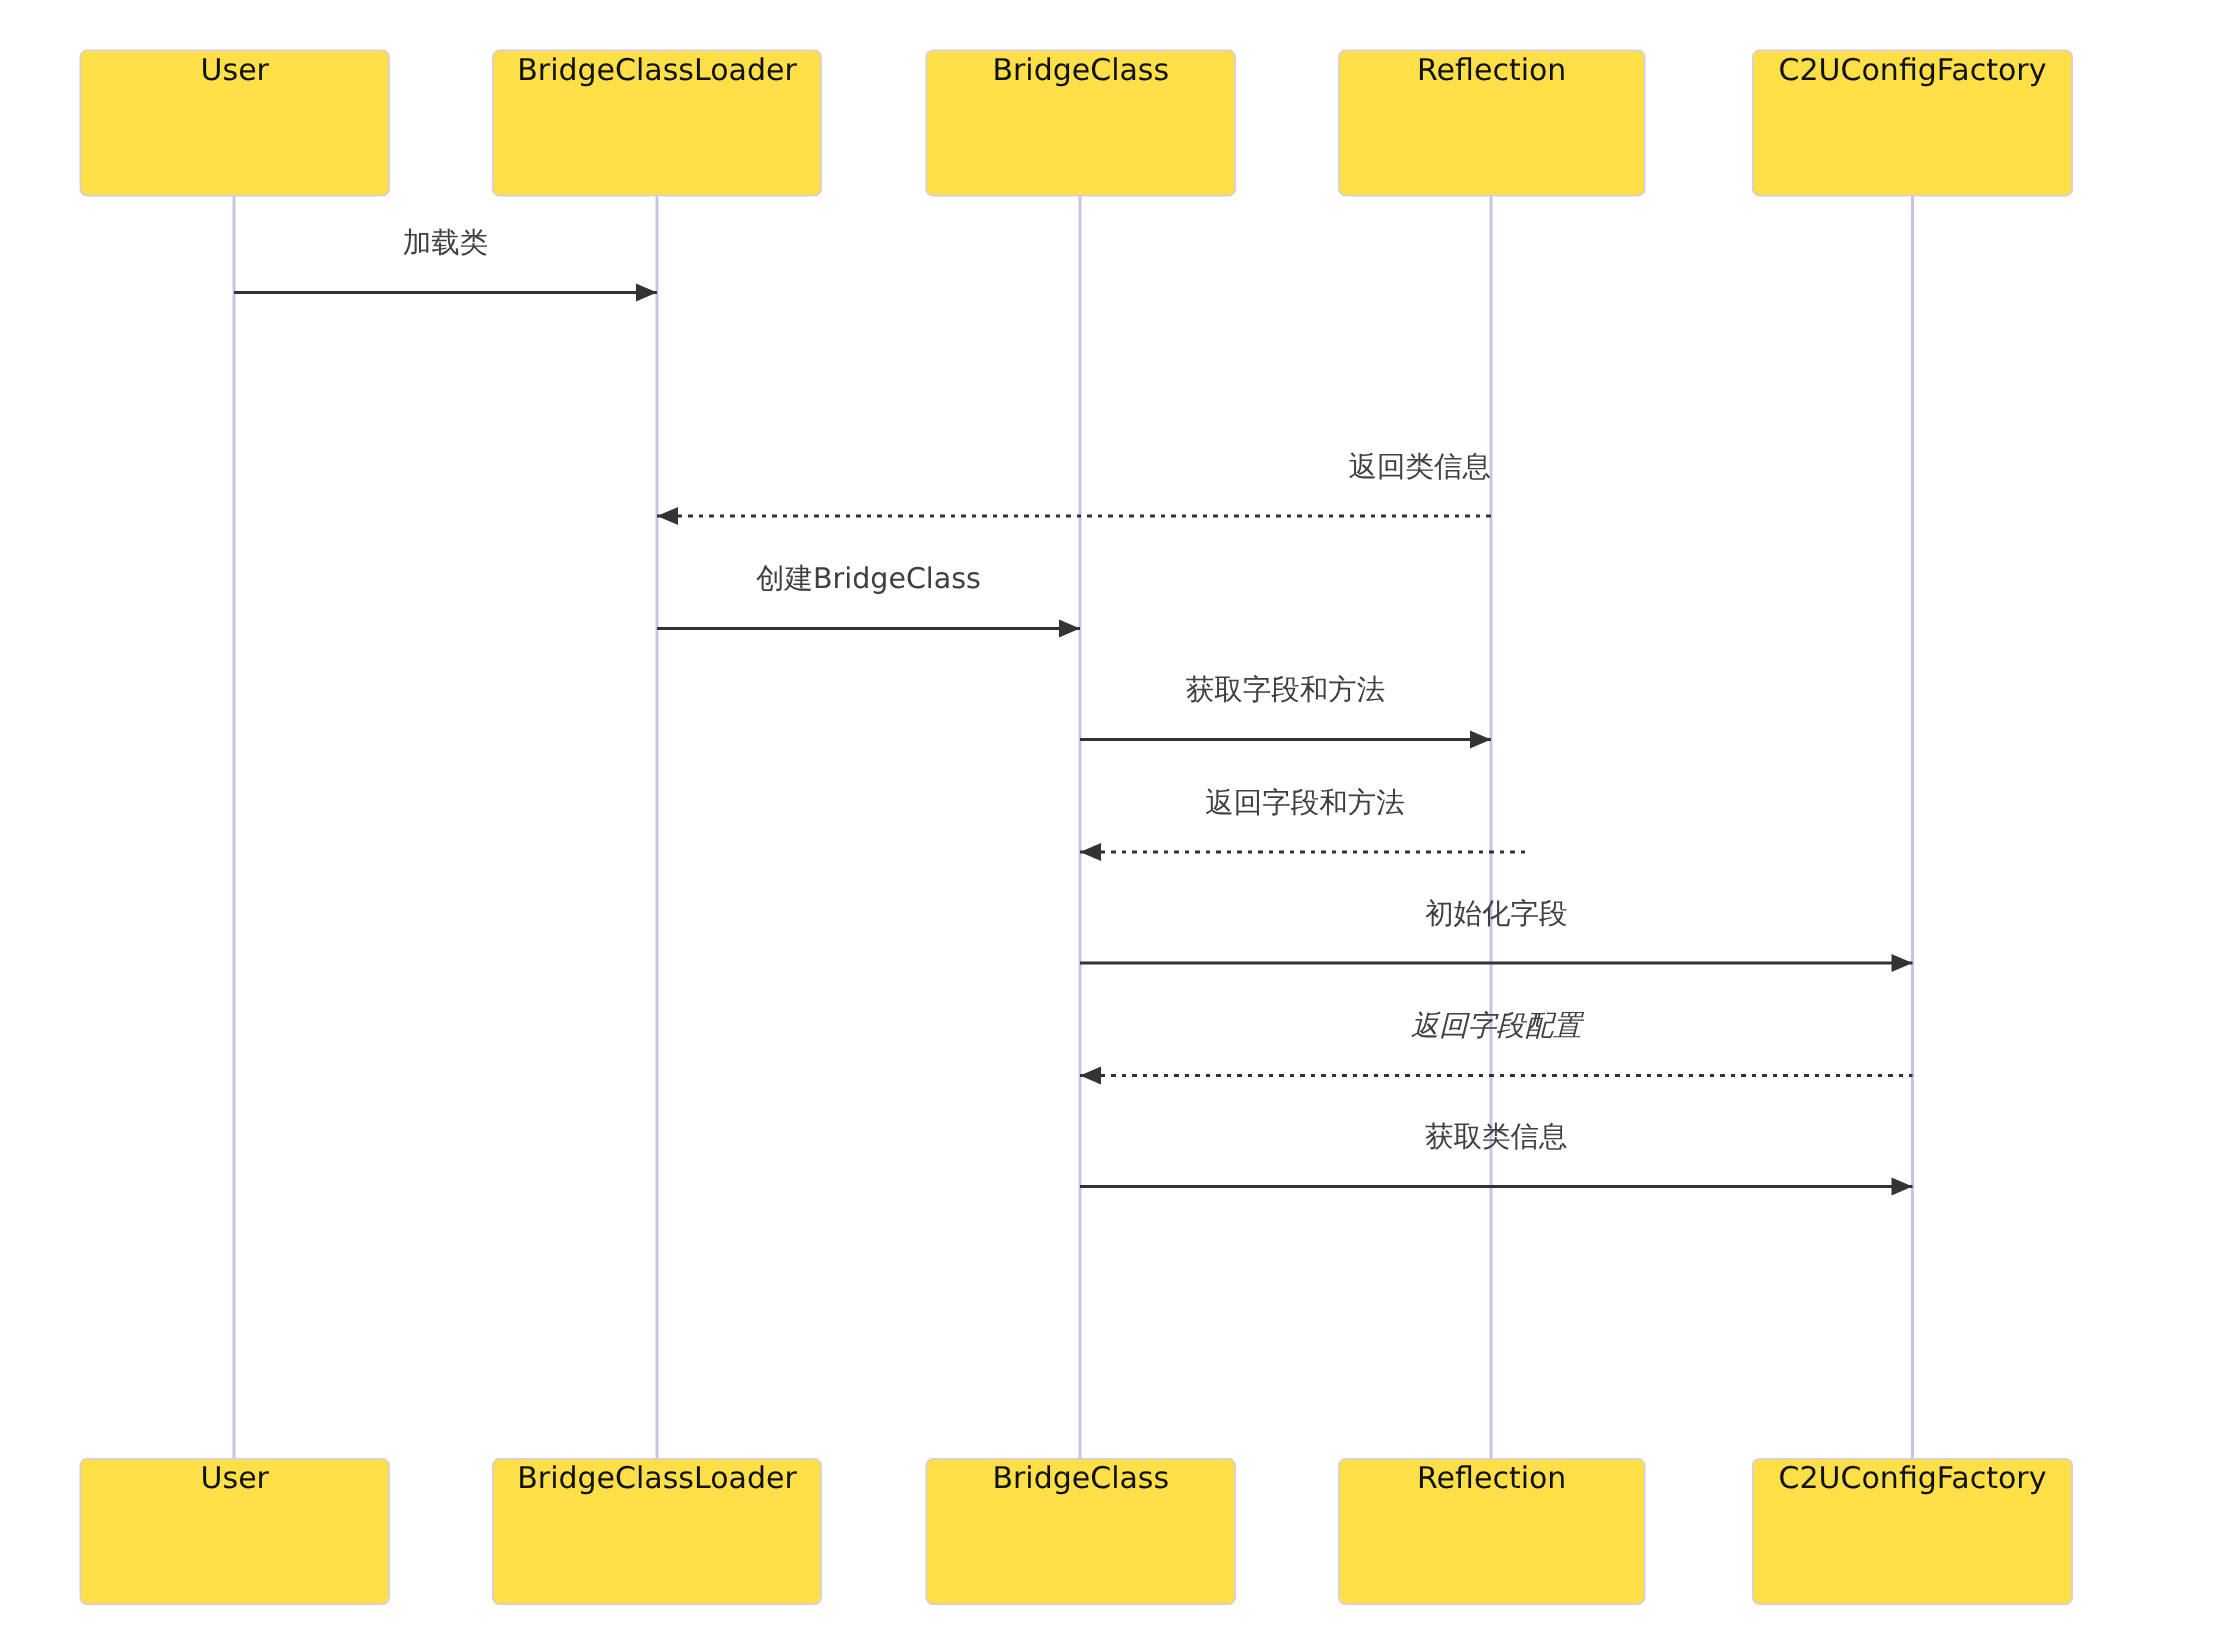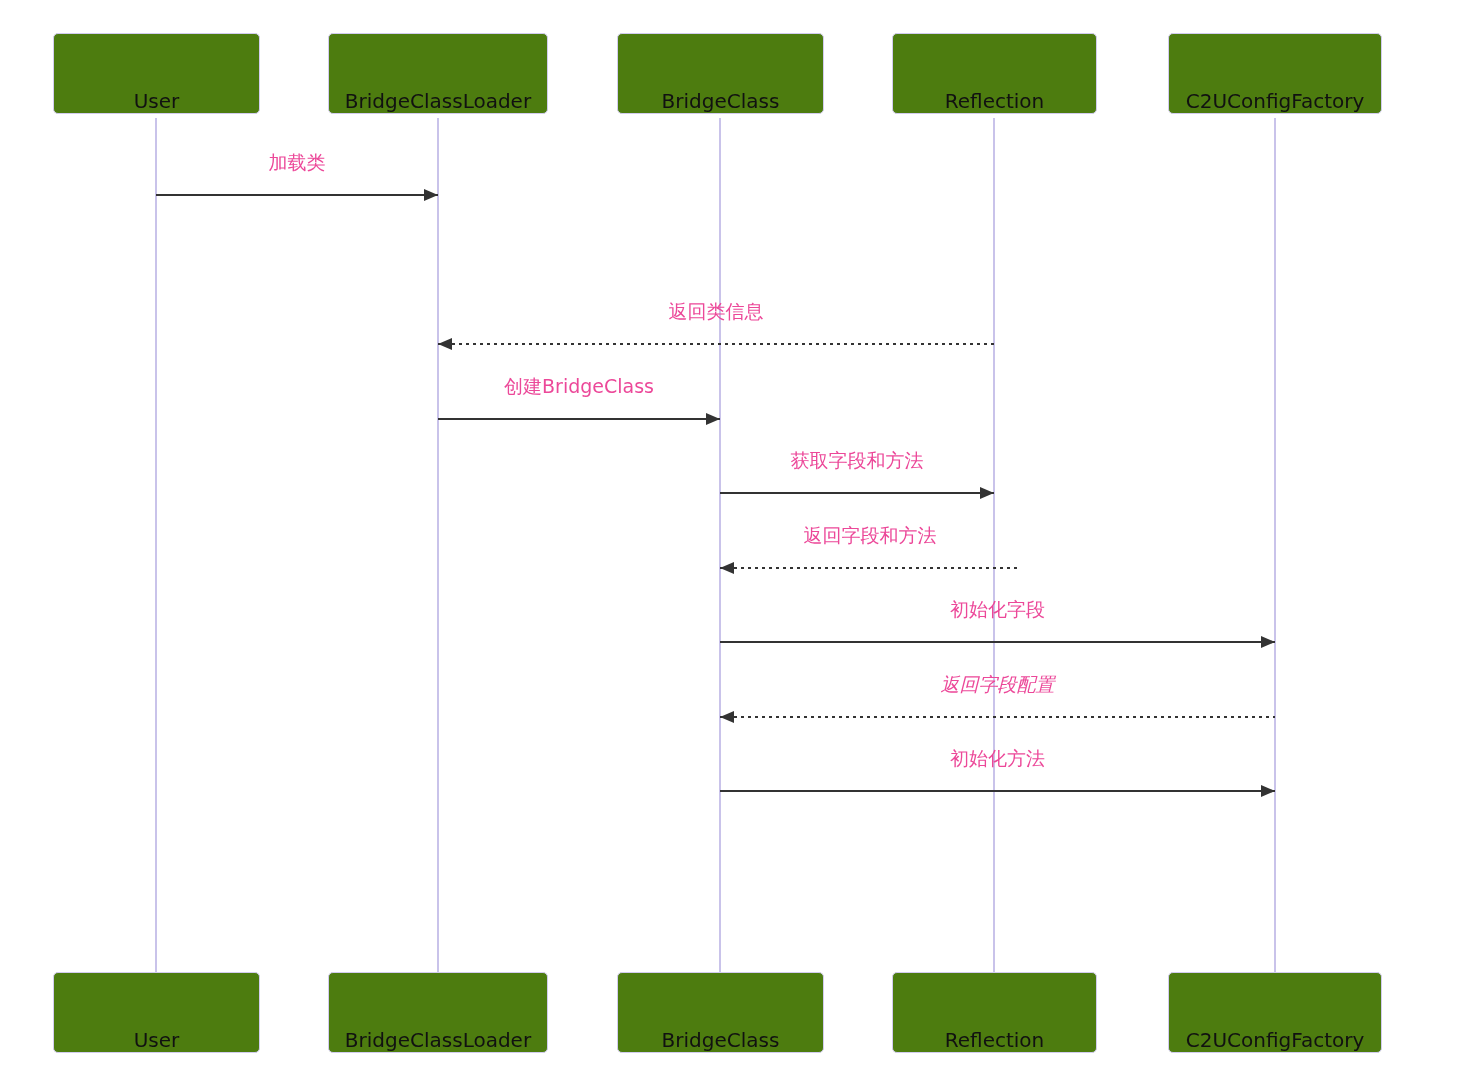--- a/index.html
+++ b/index.html
@@ -17,44 +17,44 @@
   }
   .lifeline {
     position: absolute;
     top: 118px;
     height: 854px;
     width: 2px;
     background: #c9c3ea;
   }
   .actor-box {
     position: absolute;
-    height: 81px;
-    background: #4d7c0f;
+    height: 98px;
+    background: #fde047;
     border: 1px solid #d2ccef;
     border-radius: 5px;
     display: flex;
-    align-items: flex-end;
+    align-items: flex-start;
     justify-content: center;
     font-size: 20px;
     color: #111111;
     box-sizing: border-box;
     white-space: nowrap;
   }
   .actor-box.top { top: 33px; }
   .actor-box.bottom { top: 972px; }
   .message {
     position: absolute;
     display: flex;
     flex-direction: column;
     align-items: center;
   }
   .msg-label {
     font-size: 19px;
     line-height: 24px;
-    color: #ec4899;
+    color: #404040;
     white-space: nowrap;
     margin-bottom: 20px;
   }
   .msg-line {
     position: relative;
     width: 100%;
     height: 2px;
   }
   .msg-line.solid { background: #333333; }
   .msg-line.dashed {
@@ -121,21 +121,21 @@
   </div>
 
   <div class="message" style="left:156px;top:150px;width:282px;">
     <div class="msg-label">加载类</div>
     <div class="msg-line solid">
       <span class="arrowhead right"></span>
     </div>
   </div>
 
 
-  <div class="message" style="left:438px;top:299px;width:556px;">
+  <div class="message" style="left:438px;top:299px;width:556px;align-items:flex-end;">
     <div class="msg-label">返回类信息</div>
     <div class="msg-line dashed">
       <span class="arrowhead left"></span>
     </div>
   </div>
 
   <div class="message" style="left:438px;top:374px;width:282px;text-align:center;">
     <div class="msg-label">创建BridgeClass</div>
     <div class="msg-line solid">
       <span class="arrowhead right"></span>
@@ -164,21 +164,21 @@
   </div>
 
   <div class="message" style="left:720px;top:672px;width:555px;font-style:italic;">
     <div class="msg-label">返回字段配置</div>
     <div class="msg-line dashed">
       <span class="arrowhead left"></span>
     </div>
   </div>
 
   <div class="message" style="left:720px;top:746px;width:555px;">
-    <div class="msg-label">初始化方法</div>
+    <div class="msg-label">获取类信息</div>
     <div class="msg-line solid">
       <span class="arrowhead right"></span>
     </div>
   </div>
 
 
 
 </div>
 
 </body></html>

